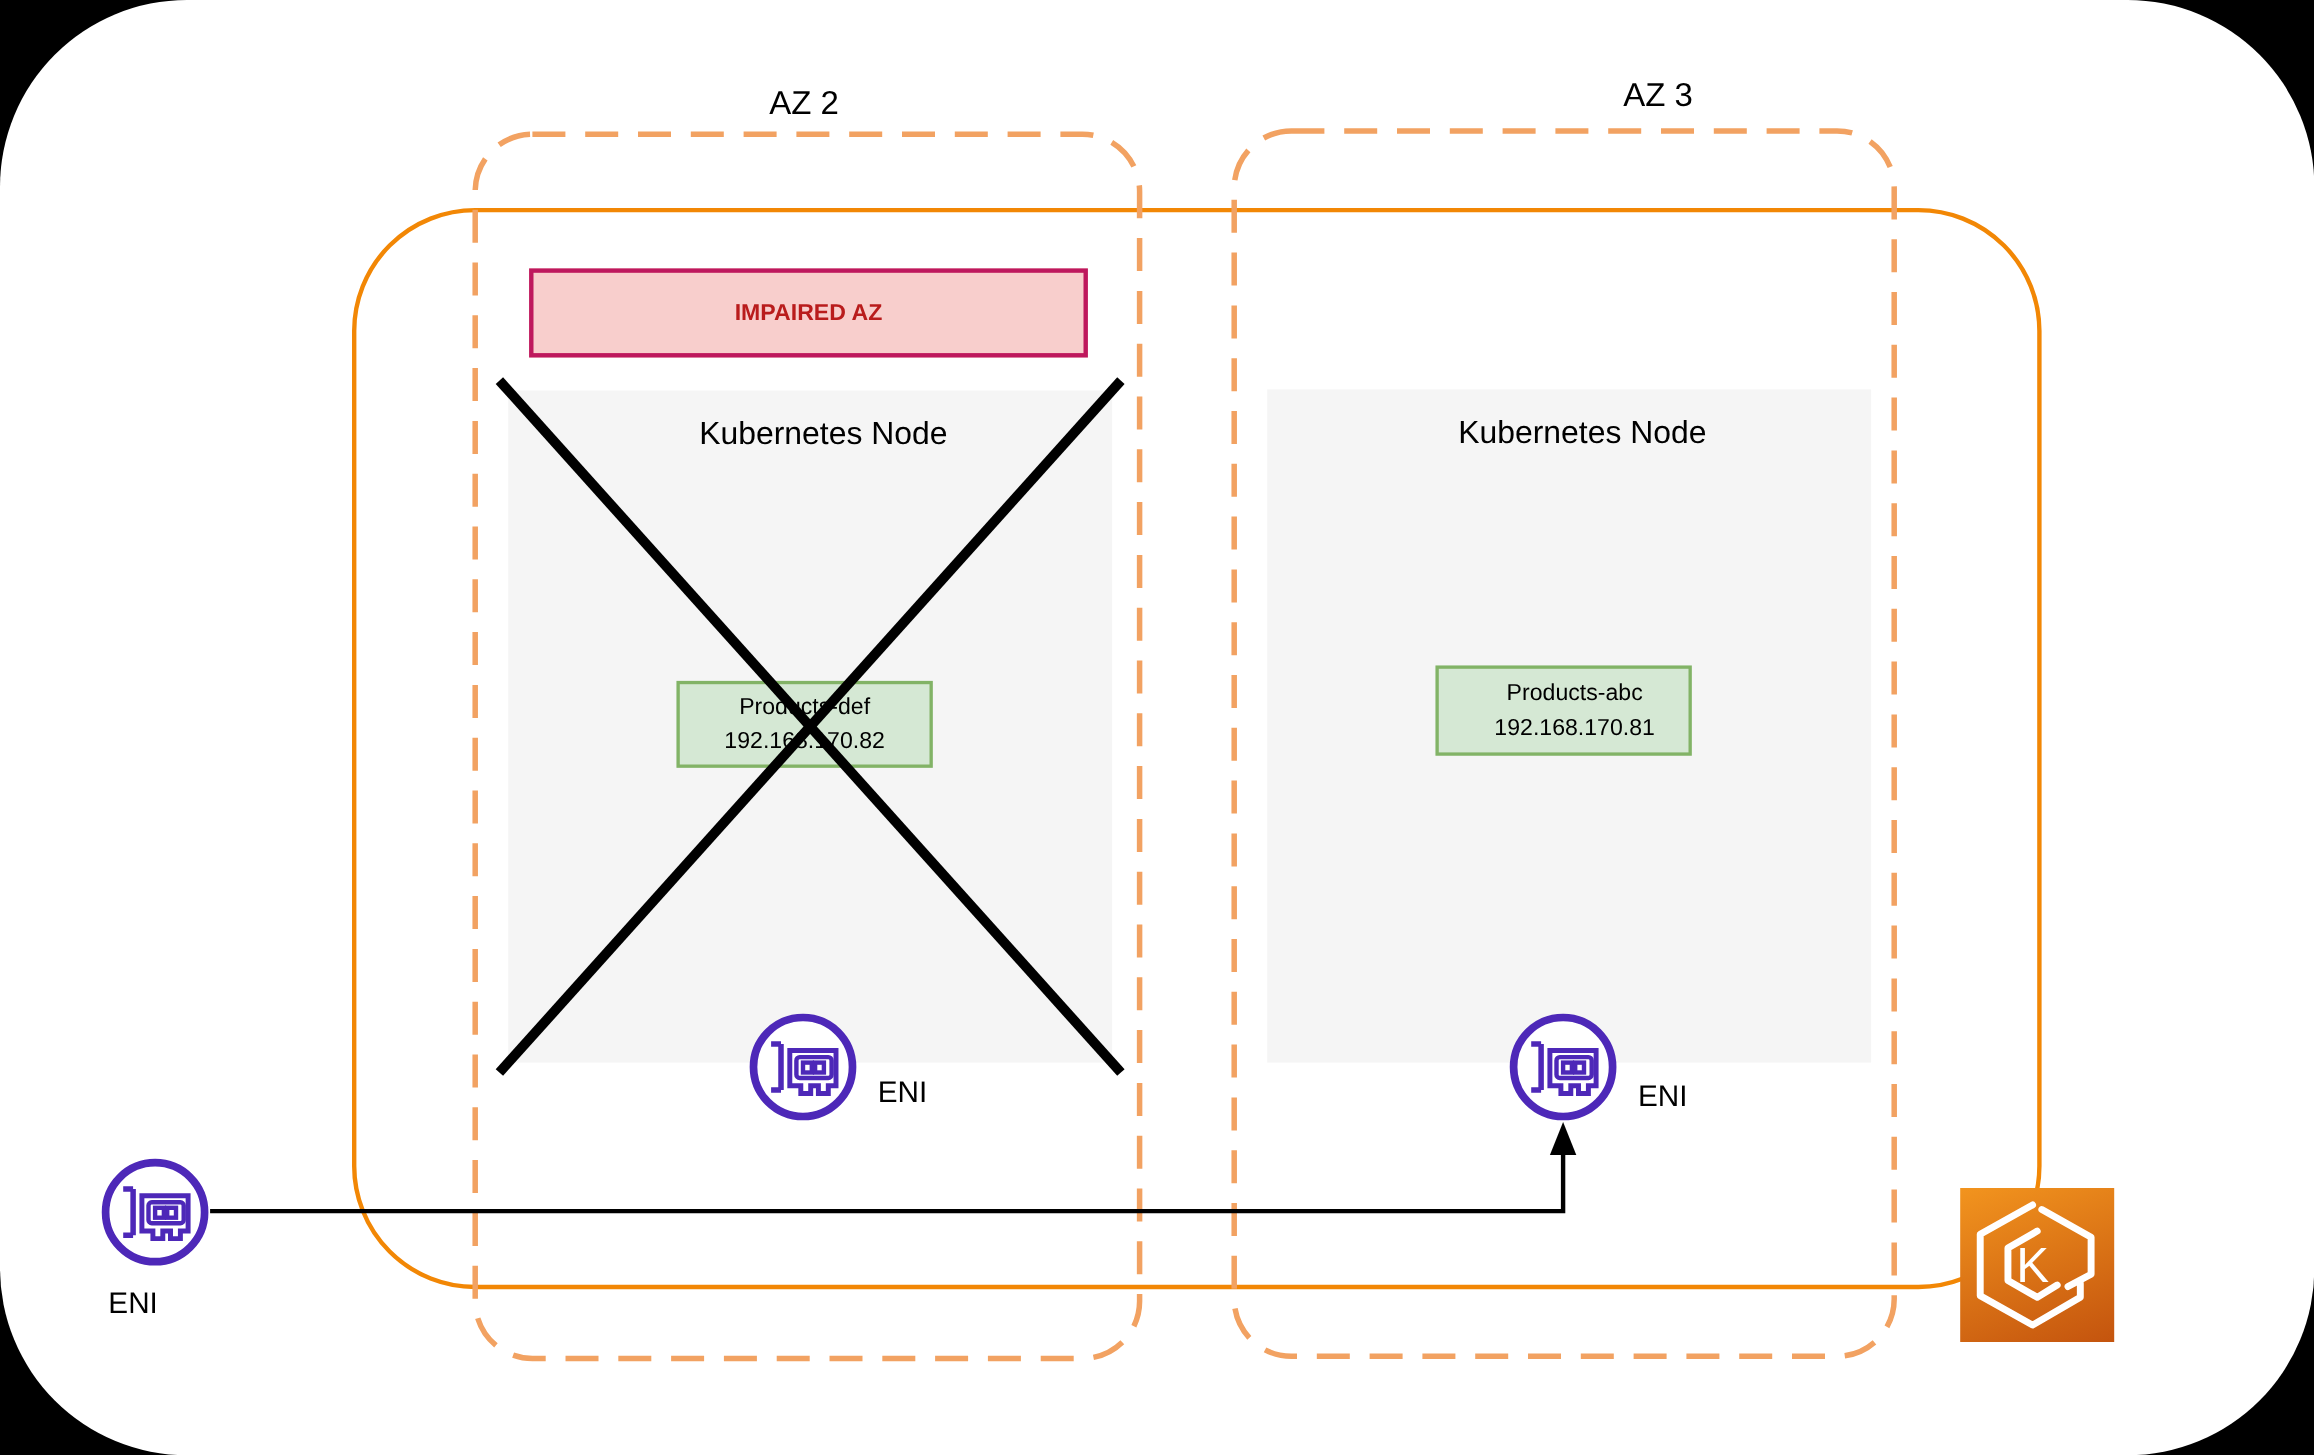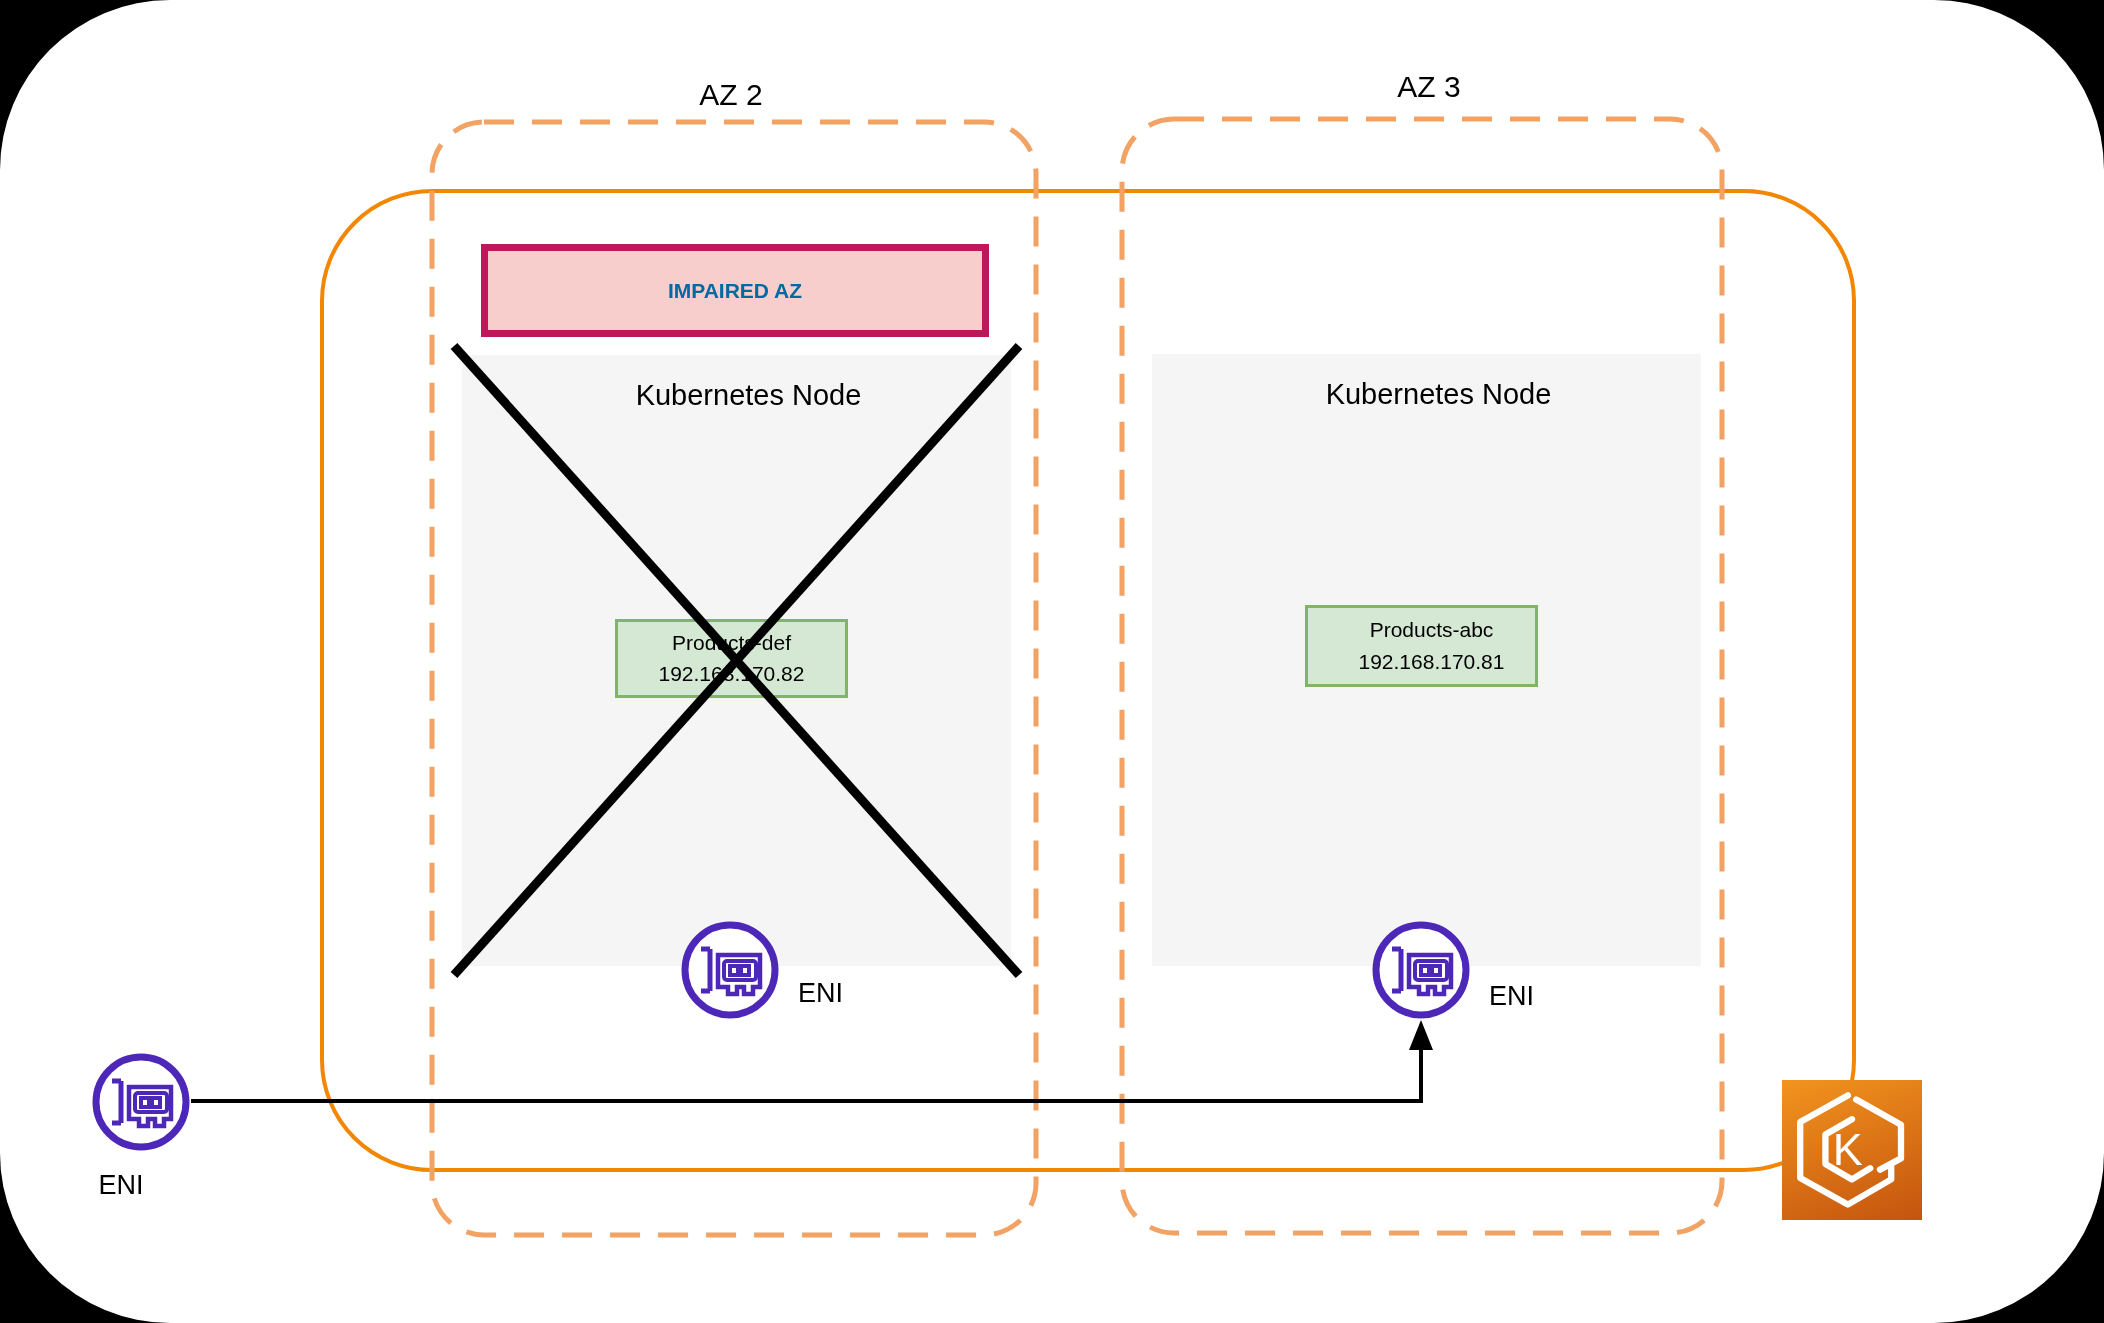--- a/index.html
+++ b/index.html
@@ -4,24 +4,24 @@
 <style>
   html,body{margin:0;padding:0;background:#000;}
   body{font-family:"Liberation Sans", sans-serif; -webkit-font-smoothing:antialiased;}
   #canvas{position:relative;width:2104px;height:1323px;background:#000;overflow:hidden;text-decoration:underline;}
   #sheet{position:absolute;inset:0;background:#fff;border-radius:170px;}
   svg.layer{position:absolute;left:0;top:0;width:2104px;height:1323px;pointer-events:none;}
 
   .az-label{position:absolute;width:220px;text-align:center;font-size:30px;color:#000;}
   .node-box{position:absolute;width:549px;background:#F5F5F5;text-align:center;}
   .node-title{display:inline-block;margin-top:24px;font-size:29px;color:#000;margin-left:24px;}
-  .impaired{position:absolute;left:481px;top:244px;width:508px;height:93px;
-    background:#F8CECC;border:7px solid #be185d;box-sizing:border-box;
+  .impaired{position:absolute;left:481px;top:244px;width:508px;height:81px;
+    background:#F8CECC;border:4px solid #be185d;box-sizing:border-box;
     display:flex;align-items:center;justify-content:center;
-    font-weight:bold;font-size:21px;color:#0369a1;}
+    font-weight:bold;font-size:21px;color:#b91c1c;}
   .pod{position:absolute;width:233px;background:#D5E8D4;border:3px solid #82B366;
     box-sizing:border-box;display:flex;flex-direction:column;align-items:center;
     justify-content:center;row-gap:9px;font-size:21px;color:#000;line-height:1.05;}
   .eni-wrap{position:absolute;width:100px;height:100px;}
   .eni-label{position:absolute;font-size:27px;color:#000;}
   .eks{position:absolute;left:1782px;top:1080px;width:140px;height:140px;
     background:linear-gradient(160deg,#F2941E 0%,#C4540E 100%);}
   .eks svg{width:140px;height:140px;display:block;}
 </style>
 </head>
@@ -30,21 +30,21 @@
 <div id="canvas">
   <div id="sheet"></div>
 
   <svg class="layer" viewBox="0 0 2104 1323">
     <rect x="322" y="191" width="1532" height="979" rx="110" fill="none" stroke="#F28705" stroke-width="4"></rect>
     <rect x="432" y="122" width="604" height="1113" rx="52" fill="none" stroke="#F2A262" stroke-width="5" stroke-dasharray="30 18"></rect>
     <rect x="1122" y="119" width="600" height="1114" rx="52" fill="none" stroke="#F2A262" stroke-width="5" stroke-dasharray="30 18"></rect>
   </svg>
 
   <div class="az-label" style="left:621px;top:78px;">AZ 2</div>
-  <div class="az-label" style="left:1319px;top:70px;">AZ 3</div>
+  <div class="az-label" style="left:1319px;top:70px;text-align:right;">AZ 3</div>
 
   <div class="impaired">IMPAIRED AZ</div>
 
   <div class="node-box" style="left:462px;top:355px;height:611px;">
     <span class="node-title">Kubernetes Node</span>
   </div>
   <div class="node-box" style="left:1152px;top:354px;height:612px;">
     <span class="node-title">Kubernetes Node</span>
   </div>
 

